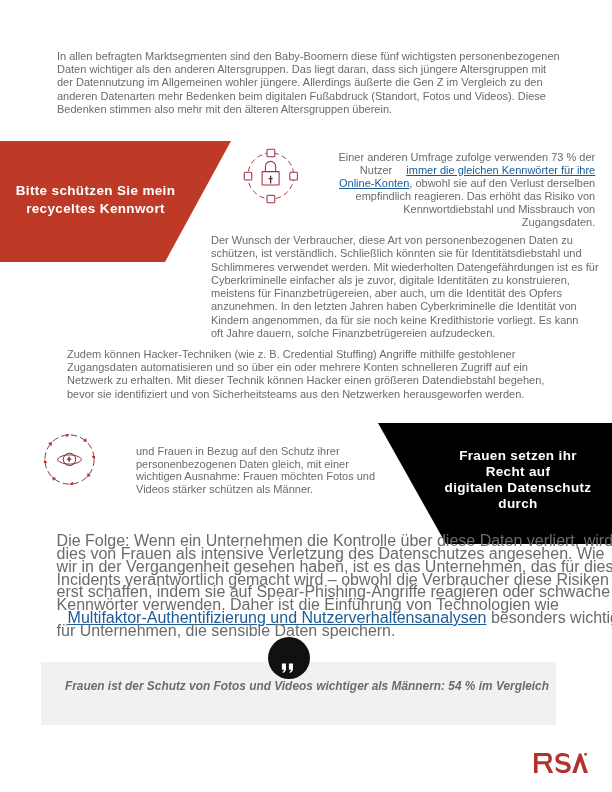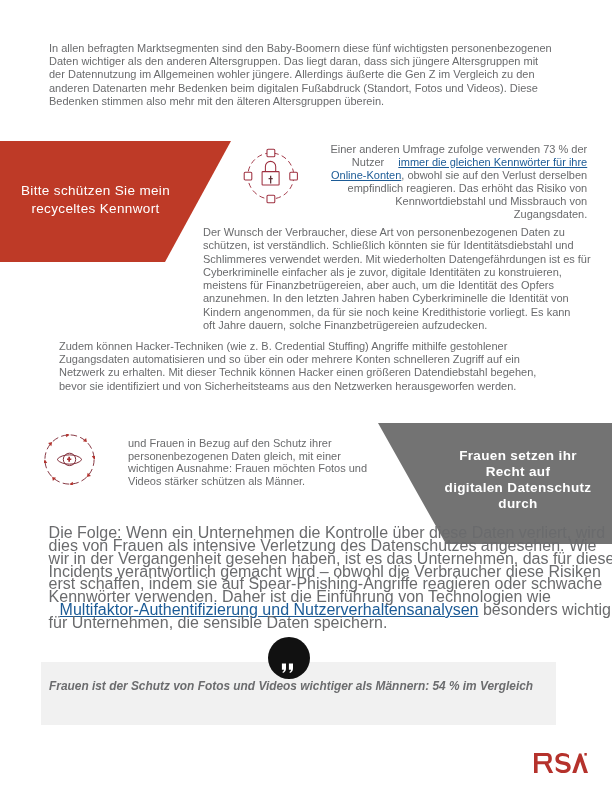--- a/index.html
+++ b/index.html
@@ -1,49 +1,49 @@
 <!DOCTYPE html>
 <html><head>
 <meta charset="utf-8">
 <style>
   html,body{margin:0;padding:0;}
   body{width:612px;height:792px;background:#ffffff;font-family:"Liberation Sans",sans-serif;position:relative;overflow:hidden;
        -webkit-font-smoothing:antialiased;}
   .page{position:absolute;left:0;top:0;width:612px;height:792px;}
-  p{margin:0;}
+  p{margin:8px;}
   .txt{color:#6a6b6d;font-size:11px;line-height:13.2px;white-space:nowrap;}
   .ln{display:block;}
   a.lnk{color:#1c5b96;text-decoration:underline;text-underline-offset:1px;padding-left:11px;}
 
   #intro{position:absolute;left:49px;top:42px;}
   #para2{position:absolute;left:320px;top:143px;line-height:12.9px;text-align:right;}
   #para3{position:absolute;left:203px;top:226px;line-height:13.3px;}
   #para4{position:absolute;left:59px;top:340px;}
   #para5{position:absolute;left:128px;top:437px;line-height:12.7px;}
   #para6{position:absolute;left:48.6px;top:527px;font-size:16px;line-height:12.85px;}
 
   #banner1{position:absolute;left:0;top:141px;width:231px;height:121px;
     background:#BE3A27;
     -webkit-clip-path:polygon(0 0,231px 0,165px 121px,0 121px);
     clip-path:polygon(0 0,231px 0,165px 121px,0 121px);}
-  #banner1 .btext{position:absolute;left:1px;top:41px;width:189px;color:#ffffff;font-weight:normal;font-size:13.5px;letter-spacing:0.35px;line-height:17.5px;text-align:center;}
+  #banner1 .btext{position:absolute;left:1px;top:41px;width:189px;color:#ffffff;font-weight:bold;font-size:13.5px;letter-spacing:0.35px;line-height:17.5px;text-align:center;}
 
   #banner2{position:absolute;left:378px;top:423px;width:234px;height:121px;
-    background:#737373;
+    background:#000000;
     -webkit-clip-path:polygon(0 0,234px 0,234px 121px,68px 121px);
     clip-path:polygon(0 0,234px 0,234px 121px,68px 121px);}
   #banner2 .btext{position:absolute;left:40px;top:25px;width:200px;color:#ffffff;font-weight:bold;font-size:13.5px;letter-spacing:0.35px;line-height:15.9px;text-align:center;}
 
   #lockicon{position:absolute;left:243px;top:148px;width:56px;height:56px;}
   #eyeicon{position:absolute;left:44px;top:434px;width:51px;height:51px;}
 
   #quotebox{position:absolute;left:41px;top:662px;width:515px;height:63px;background:#f1f1f1;}
   #quotecircle{position:absolute;left:268px;top:637px;width:42px;height:42px;border-radius:50%;background:#111111;}
   #quotemark{position:absolute;left:268px;top:637px;width:42px;height:42px;}
-  #quotetext{position:absolute;left:49px;top:679px;width:500px;text-align:left;color:#6b6c6e;font-style:italic;font-weight:bold;font-size:11.9px;line-height:14.5px;}
+  #quotetext{position:absolute;left:49px;top:679px;width:500px;text-align:right;color:#6b6c6e;font-style:italic;font-weight:bold;font-size:11.9px;line-height:14.5px;}
 
   #rsalogo{position:absolute;left:534px;top:753px;width:54px;height:20px;}
 </style>
 </head>
 <body>
 
 <div class="page">
 
   <p class="txt" id="intro">
       <span class="ln">In allen befragten Marktsegmenten sind den Baby-Boomern diese fünf wichtigsten personenbezogenen</span>

